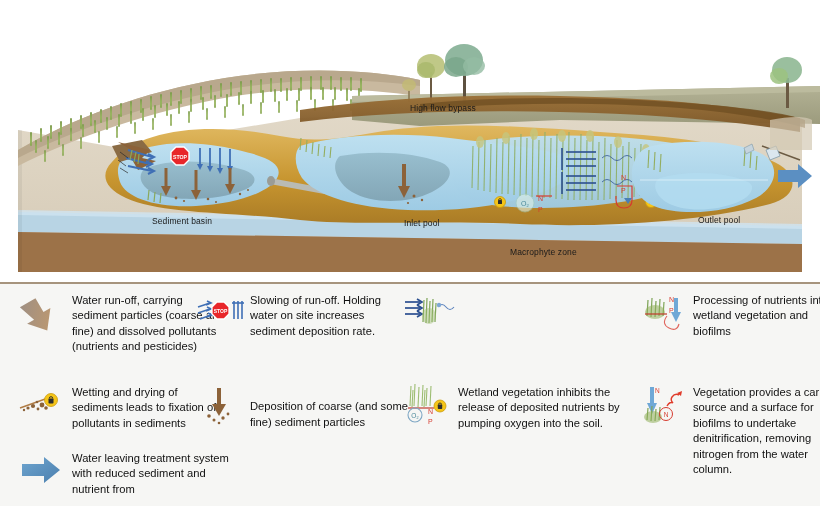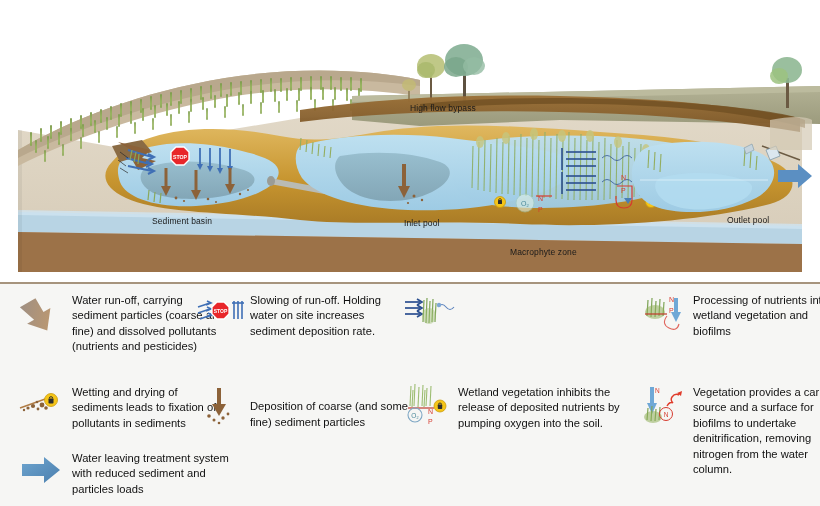--- a/index.html
+++ b/index.html
@@ -445,21 +445,21 @@
 
       <g>
         <path d="M770,120 C790,116 806,116 812,120 L812,150 L770,150 Z" fill="#d3c9b4" opacity=".7"></path>
       </g>
     </svg>
 
     <div class="lbl" style="left:410px;top:103px;">High flow bypass</div>
     <div class="lbl" style="left:152px;top:216px;">Sediment basin</div>
     <div class="lbl" style="left:371px;top:218px;margin-left:33px;">Inlet pool</div>
     <div class="lbl" style="left:510px;top:219px;margin-top:28px;">Macrophyte zone</div>
-    <div class="lbl" style="left:698px;top:215px;margin-left:29px;">Outlet pool</div>
+    <div class="lbl" style="left:698px;top:215px;">Outlet pool</div>
   </div>
 
   <div id="legend">
     <div class="topline"></div>
 
     <div class="lgrow c1 r1">
       <div class="licon">
         <svg width="54" height="46" viewBox="0 0 54 46">
           <defs>
               <linearGradient id="ga1" x1="0" y1="0" x2="1" y2="1">
@@ -641,16 +641,16 @@
         <svg width="54" height="46" viewBox="0 0 54 46">
           <defs>
               <linearGradient id="ga2" x1="0" y1="0" x2="1" y2="1">
             <stop offset="0%" stop-color="#6ea5cf"></stop>
                 <stop offset="100%" stop-color="#4b7fae"></stop>
               </linearGradient>
             </defs>
           <path d="M4,14 L26,14 L26,7 L42,20 L26,33 L26,26 L4,26 Z" fill="url(#ga2)"></path>
         </svg>
       </div>
-      <div class="ltext">Water leaving treatment system with reduced sediment and particles loads</div>
+      <div class="ltext">Water leaving treatment system with reduced sediment and nutrient from</div>
     </div>
   </div>
 </div>
 
 </body></html>

